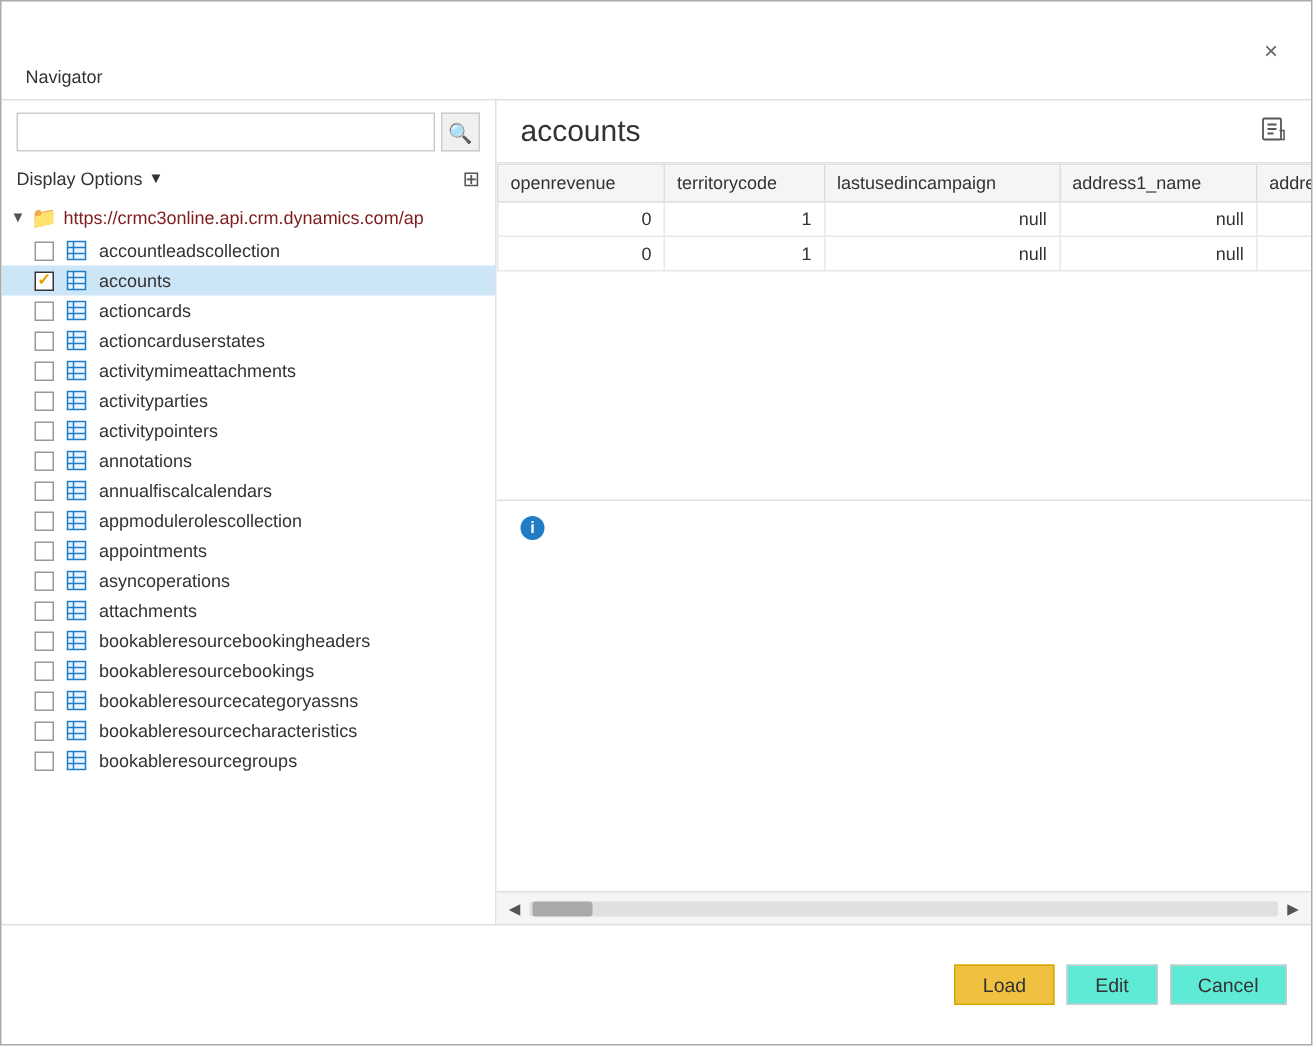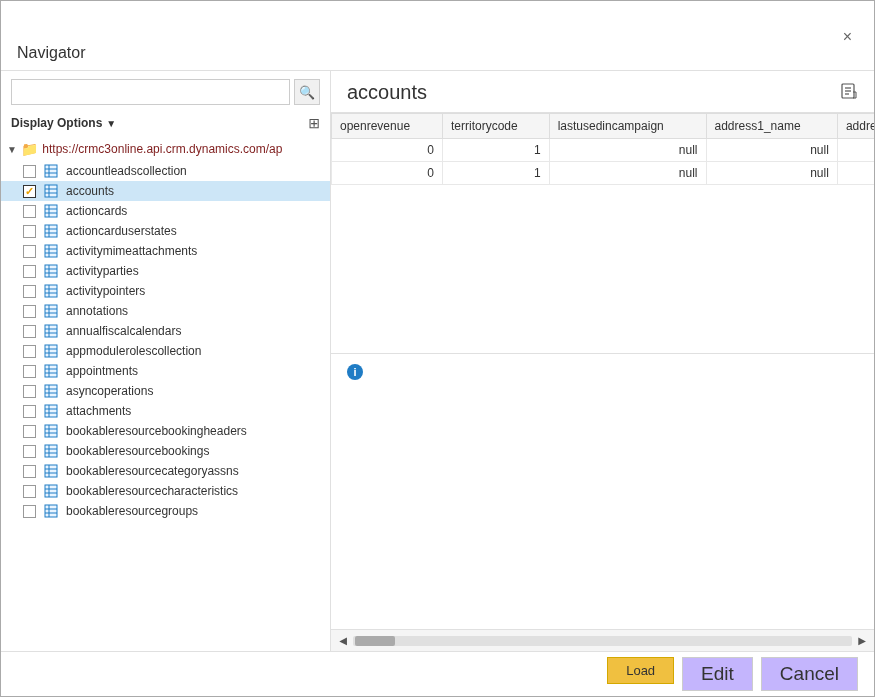--- a/index.html
+++ b/index.html
@@ -20,21 +20,21 @@
     }
     .title-bar {
       display: flex;
       align-items: center;
       justify-content: space-between;
       padding: 10px 16px 8px 16px;
       border-bottom: 1px solid #e0e0e0;
       flex-shrink: 0;
     }
     .title-bar h1 {
-      font-size: 16px;
+      font-size: 12px;
       font-weight: 300;
       color: #333;
       margin-top: 33px;
     }
     .close-btn {
       background: none;
       border: none;
       font-size: 16px;
       cursor: pointer;
       color: #666;
@@ -87,21 +87,20 @@
     }
     .display-options-btn {
       background: none;
       border: none;
       cursor: pointer;
       font-size: 12px;
       color: #333;
       display: flex;
       align-items: center;
       gap: 4px;
-      font-weight: bold;
     }
     .display-options-btn .arrow { font-size: 10px; }
     .refresh-btn {
       background: none;
       border: none;
       cursor: pointer;
       font-size: 14px;
       color: #555;
     }
     .tree-area {
@@ -271,41 +270,41 @@
       top: 0;
       width: 40px;
       height: 10px;
       background: #aaa;
       border-radius: 2px;
     }
     
     .footer {
       display: flex;
       justify-content: flex-end;
-      align-items: flex-start;
-      padding: 5px 16px;
+      align-items: flex-end;
+      padding: 26px 16px;
       gap: 8px;
       border-top: 1px solid #e0e0e0;
       flex-shrink: 0;
     }
     .btn-load {
       background: #f0c040;
       border: 1px solid #d4a800;
       color: #333;
       padding: 5px 18px;
       font-size: 13px;
       cursor: pointer;
       font-weight: 500;
     }
     .btn-edit, .btn-cancel {
-      background: #c4b5fd;
+      background: #5eead4;
       border: 1px solid #ccc;
       color: #333;
       padding: 5px 18px;
-      font-size: 19px;
+      font-size: 13px;
       cursor: pointer;
     }
   </style>
 </head>
 <body>
 
 <div class="dialog">
 
   <div class="title-bar">
     <h1>Navigator</h1>

